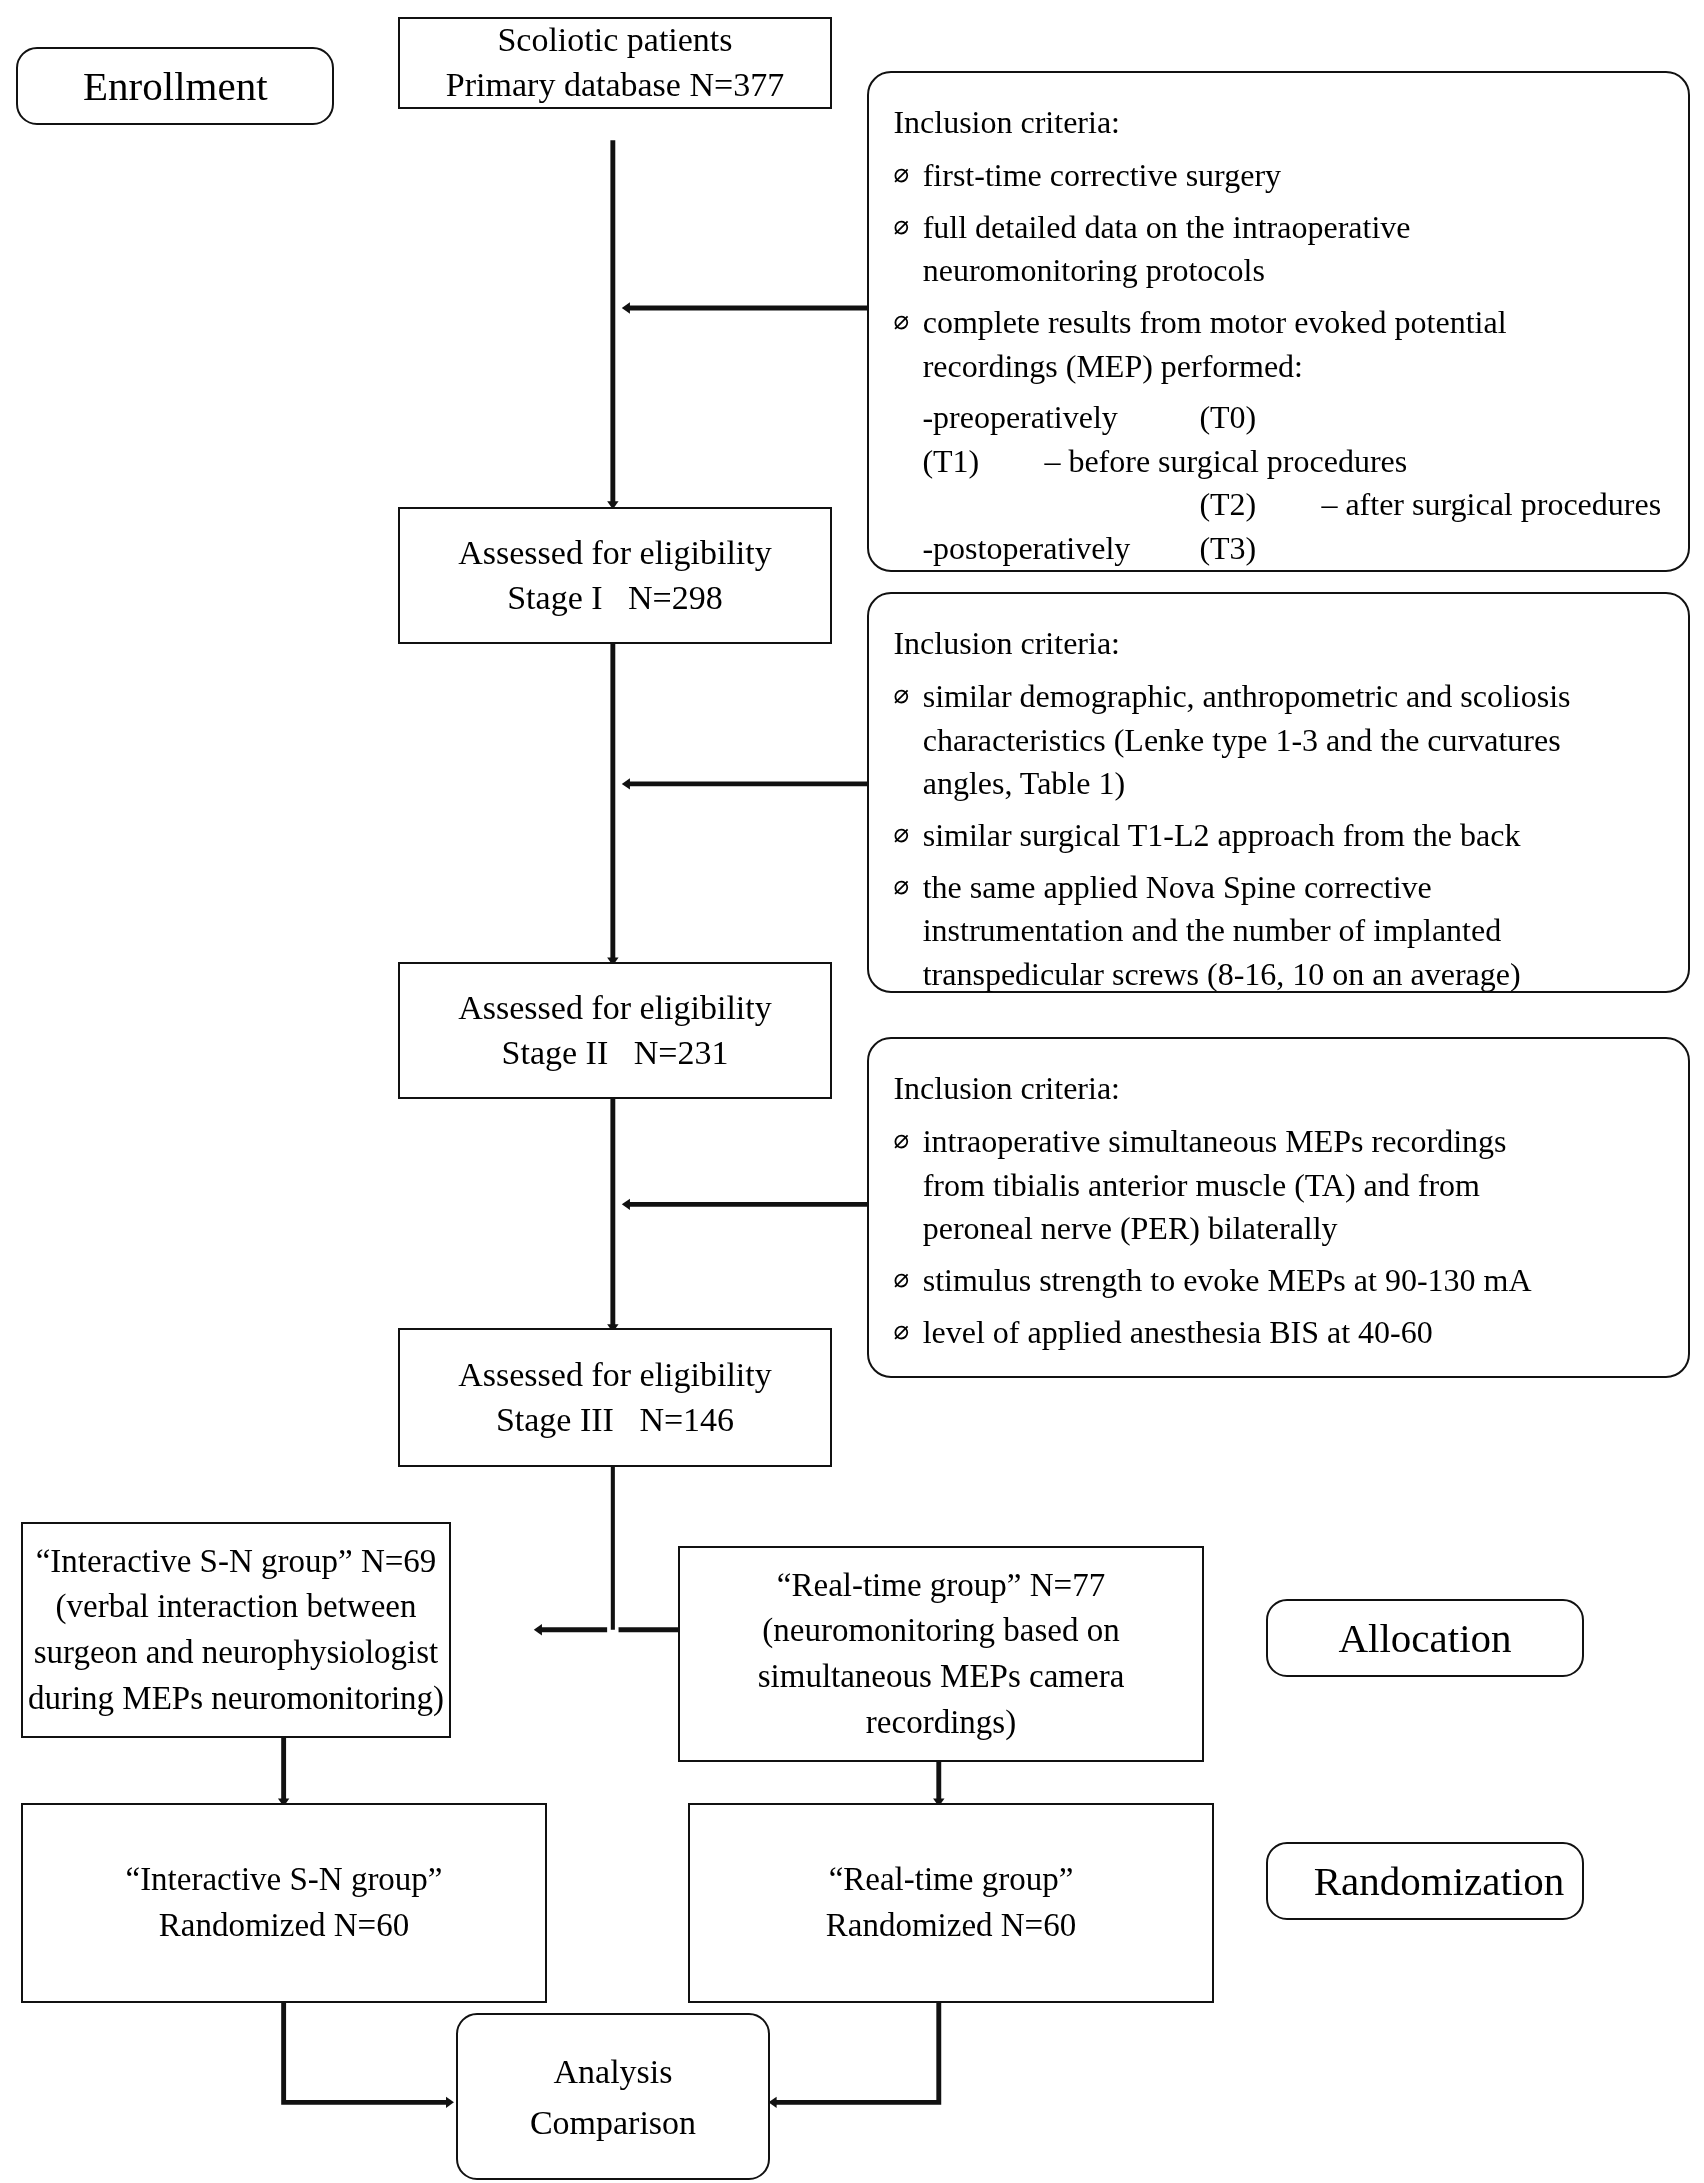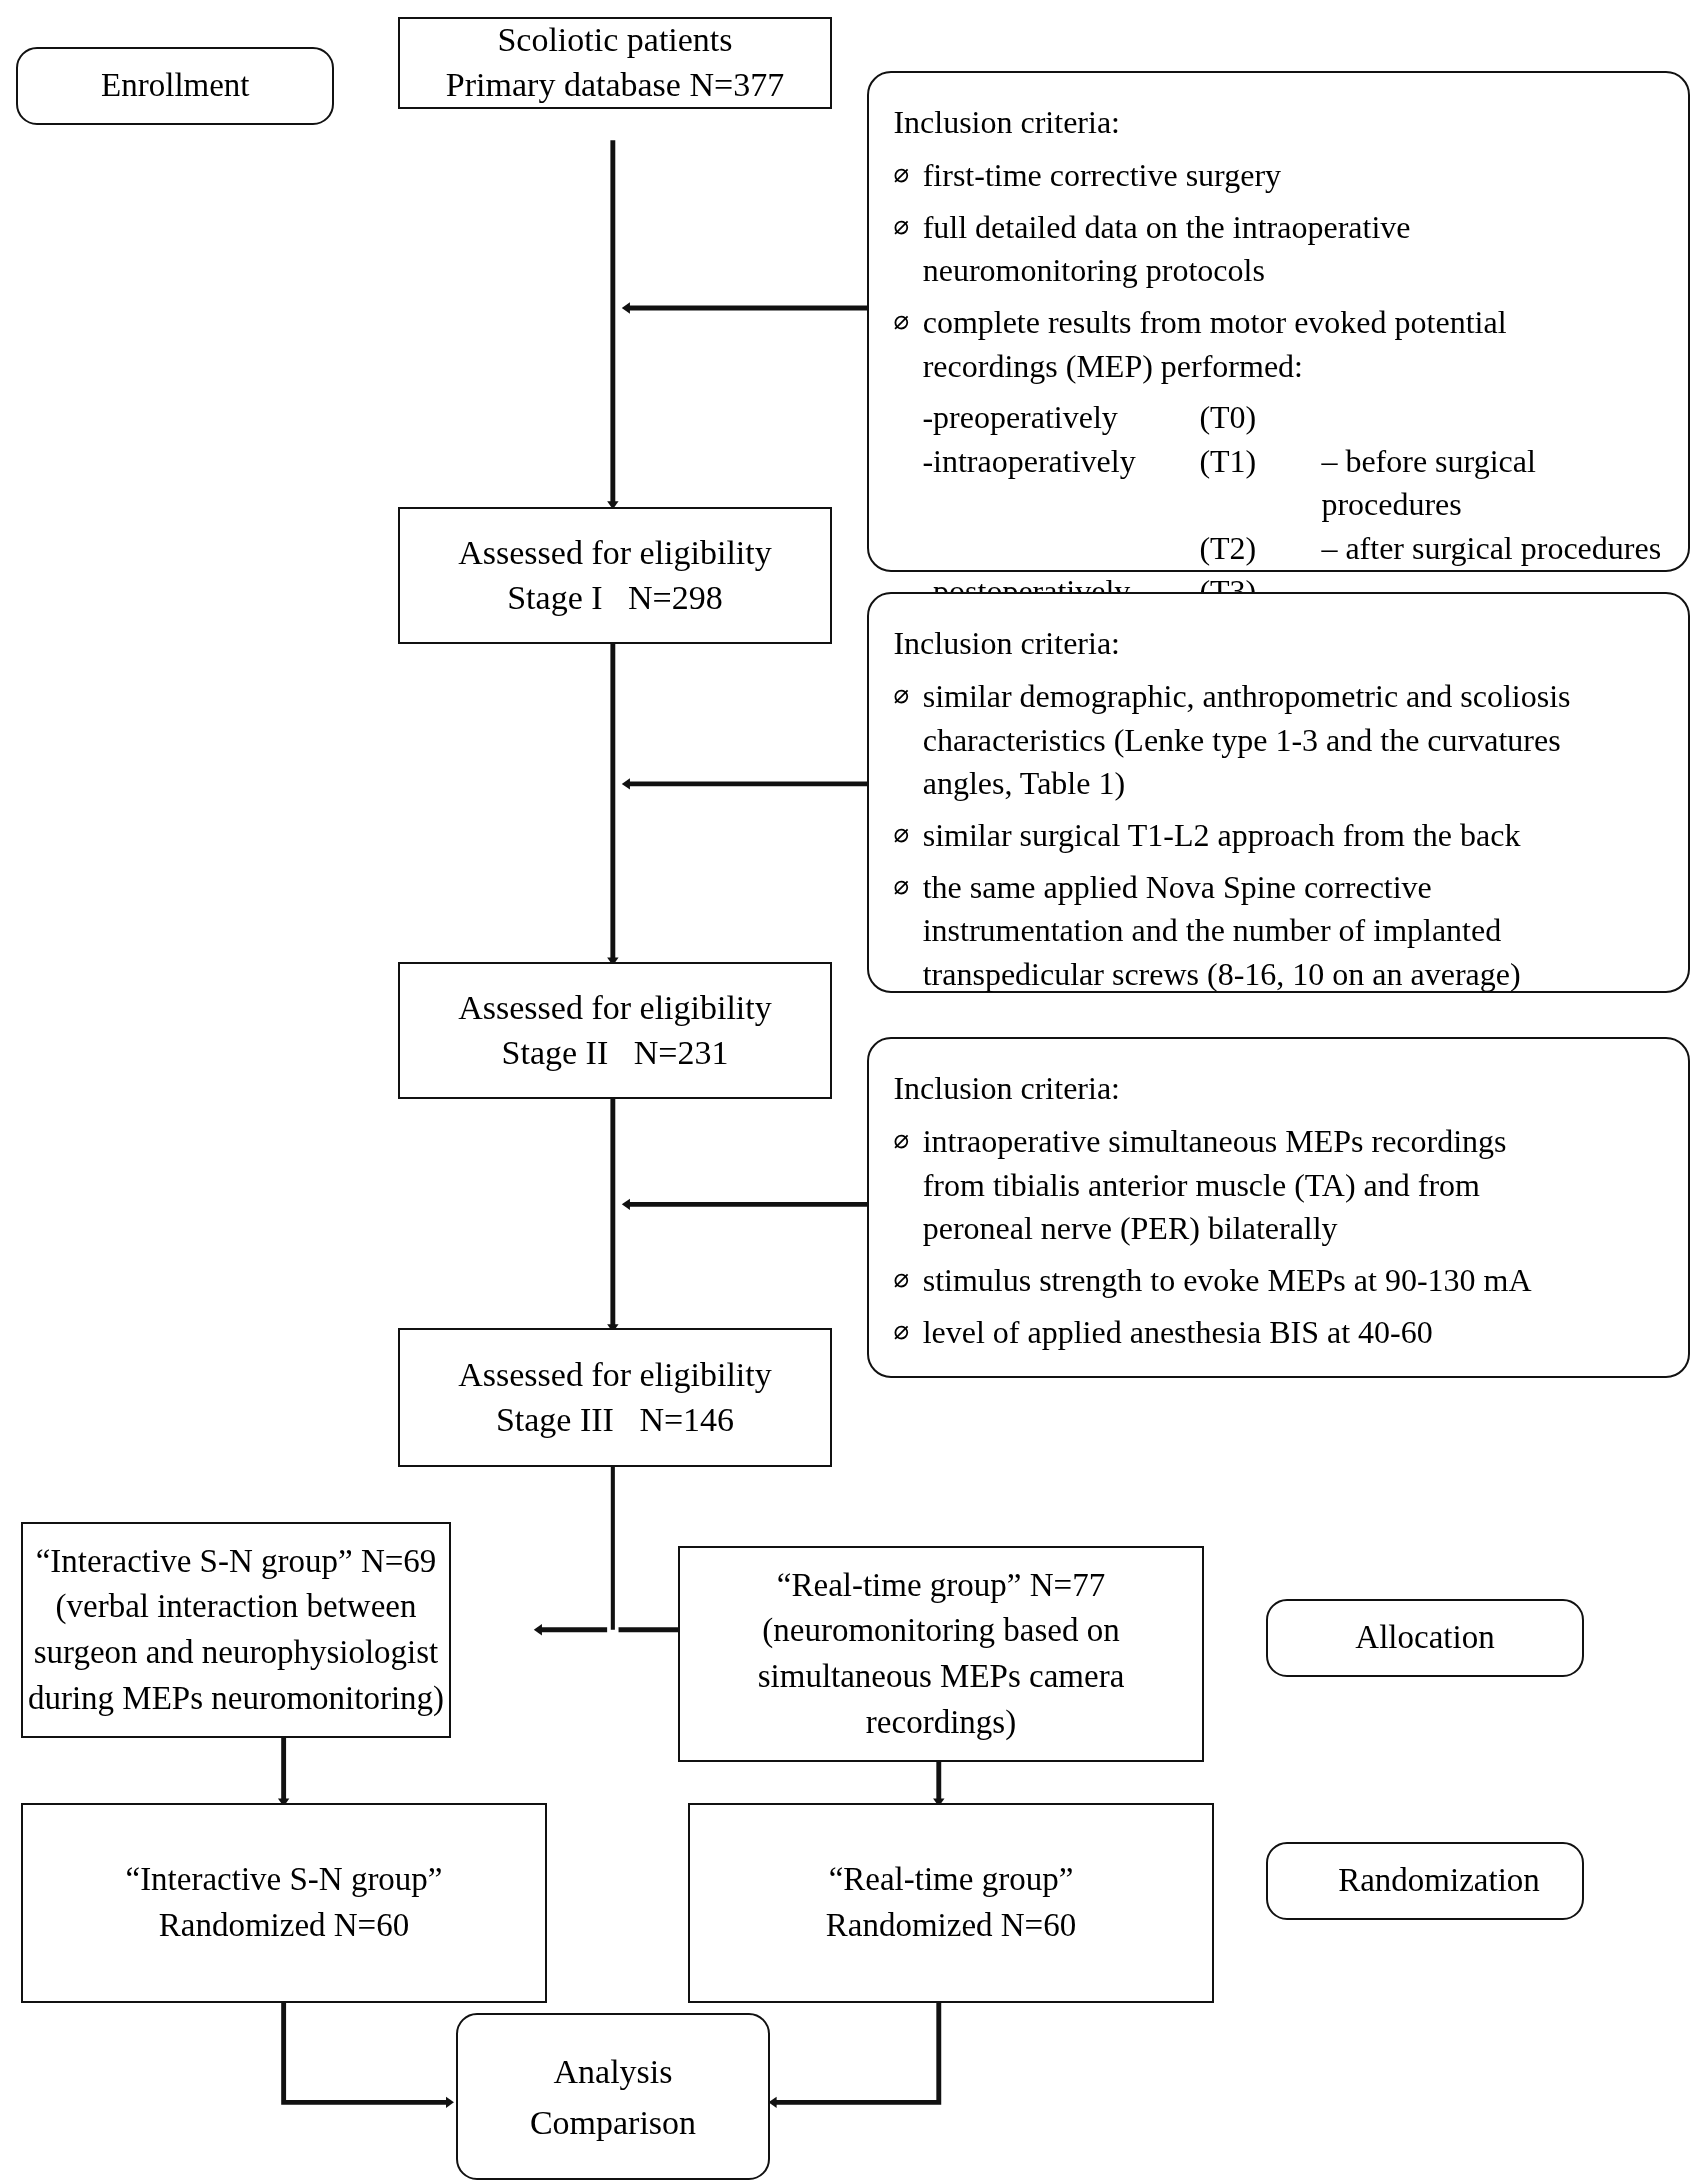--- a/index.html
+++ b/index.html
@@ -35,21 +35,21 @@
     text-align: center;
     line-height: 1.32;
     z-index: 2;
   }
   .node.rounded {
     border-radius: 21px;
   }
   .node .ln { display: block; white-space: pre; }
 
   
-  .phase-label { font-size: 33px; }
+  .phase-label { font-size: 41px; }
 
   
   .flow-box { font-size: 34px; }
 
   
   .criteria {
     align-items: flex-start;
     justify-content: flex-start;
     text-align: left;
     padding: 28px 21px 18px 24.4px;
@@ -174,21 +174,20 @@
       <span class="c-text" style="white-space: pre-line;">complete results from motor evoked potential
 recordings (MEP) performed:</span>
     </div>
 
     <div class="c-sub">
       <span class="s-a">-preoperatively</span>
       <span class="s-b">(T0)</span>
       <span class="s-c"></span>
     </div>
     <div class="c-sub">
-      <span class="s-a">-intraoperatively</span>
       <span class="s-b">(T1)</span>
       <span class="s-c">– before surgical procedures</span>
     </div>
     <div class="c-sub">
       <span class="s-a"></span>
       <span class="s-b">(T2)</span>
       <span class="s-c">– after surgical procedures</span>
     </div>
     <div class="c-sub">
       <span class="s-a">-postoperatively</span>

